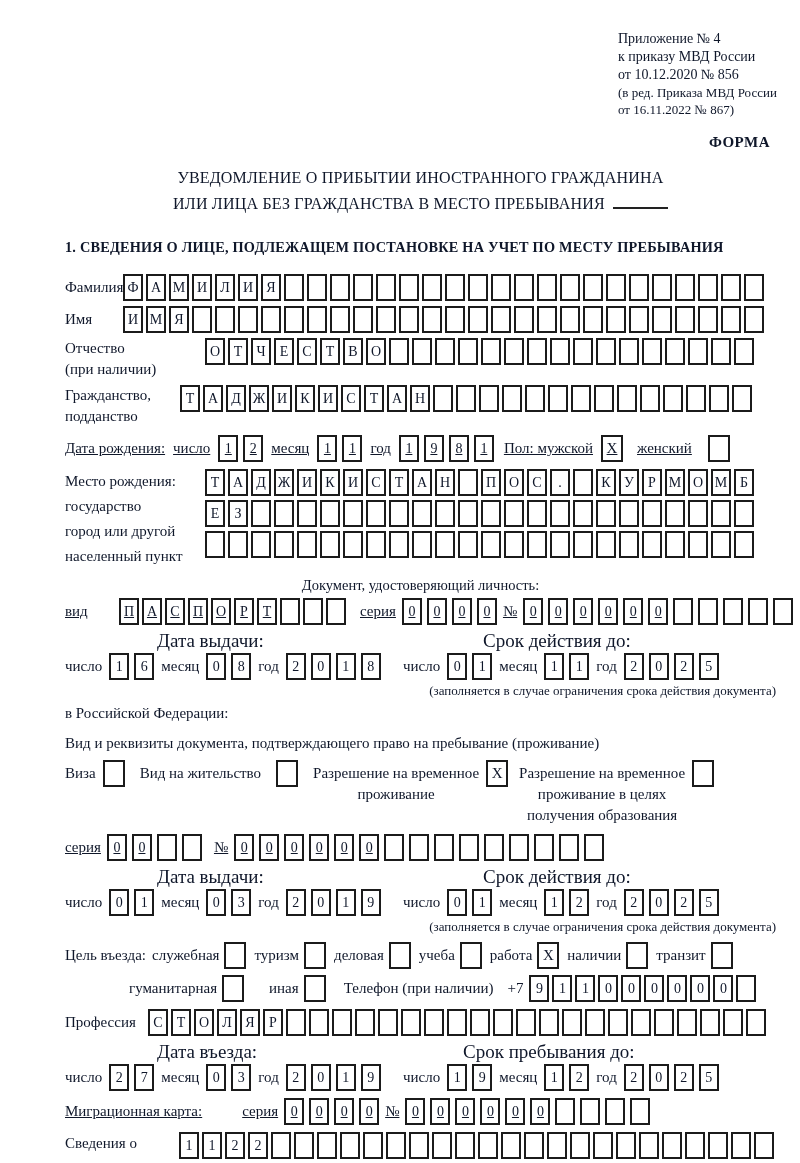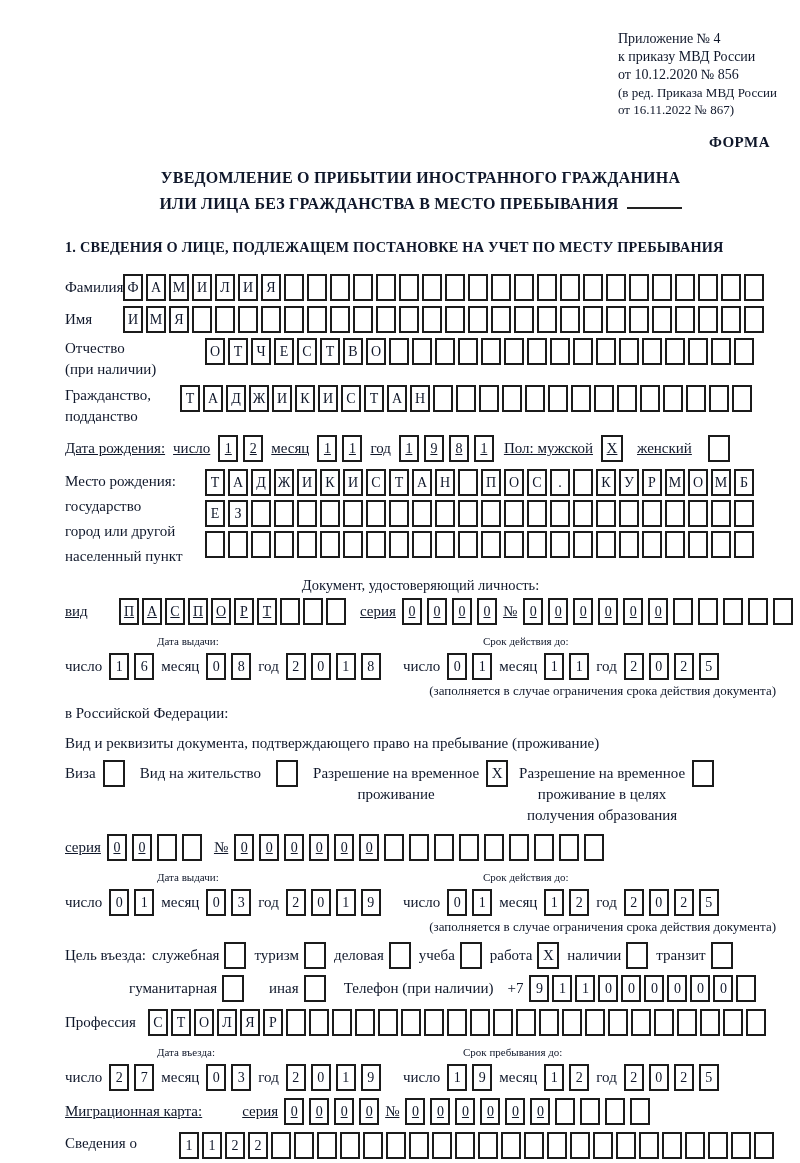--- a/index.html
+++ b/index.html
@@ -6,39 +6,39 @@
   .page{
     width:800px;height:1163px;background:#fff;color:#0f172a;
     font-family:"Liberation Serif","DejaVu Serif",serif;
     position:relative;overflow:hidden;box-sizing:border-box;
     padding:30px 24px 0 65px;
   }
   .appendix{margin-left:553px;font-size:14px;line-height:18px;white-space:nowrap;}
   .appendix .ed{font-size:13px;line-height:17px;}
   .appendix .ed:first-of-type{margin-top:3px;}
   .forma{margin-top:16px;text-align:right;font-weight:bold;font-size:15px;letter-spacing:.5px;padding-right:6px;}
-  .title{margin-top:14px;text-align:center;font-weight:bold;font-size:16px;line-height:26px;letter-spacing:.2px;}
+  .title{margin-top:14px;text-align:center;font-weight:normal;font-size:16px;line-height:26px;letter-spacing:.2px;}
   .uline{display:inline-block;width:55px;border-bottom:2px solid #222;margin-left:8px;height:1px;vertical-align:baseline;}
   .sec-head{margin-top:22px;font-weight:bold;font-size:14.3px;letter-spacing:.2px;white-space:nowrap;}
 
   .frow{display:flex;align-items:flex-start;margin-top:5px;flex-wrap:nowrap;}
   .flabel{font-size:15px;line-height:27px;flex:none;white-space:nowrap;}
   .lblock{font-size:15px;line-height:21px;flex:none;white-space:nowrap;}
   .cells{display:inline-flex;gap:3px;flex:none;}
   .cells.sp{gap:5px;}
   .cell{width:20px;height:27px;border:2px solid #1b1b1b;box-sizing:border-box;flex:none;
         display:flex;align-items:center;justify-content:center;font-size:14px;background:#fff;}
   .cb{width:22px;height:27px;border:2px solid #1b1b1b;box-sizing:border-box;flex:none;
       display:inline-flex;align-items:center;justify-content:center;font-size:15px;background:#fff;}
   .w58{width:58px;} .w115{width:115px;} .w140{width:140px;} .w48{width:48px;} .w75{width:75px;} .w68{width:68px;}
 
   .inline{display:flex;align-items:center;flex-wrap:nowrap;text-decoration:underline;}
   .gap6{gap:6px;} .gap8{gap:8px;}
   .doc-head{margin-top:8px;text-align:center;font-weight:normal;font-size:14.5px;}
-  .dheads{display:flex;font-size:11px;margin-top:7px;line-height:18px;}
+  .dheads{display:flex;font-size:19px;margin-top:7px;line-height:18px;}
   .dheads .dl{width:338px;padding-left:92px;box-sizing:border-box;flex:none;}
   .dheads .dr{padding-left:80px;}
   .drow{display:flex;align-items:center;margin-top:3px;}
   .drow .dleft{width:338px;flex:none;display:flex;align-items:center;gap:7px;}
   .drow .dright{display:flex;align-items:center;gap:7px;}
   .note{font-size:13px;text-align:right;margin-top:3px;}
   .para{font-size:15px;margin-top:9px;line-height:21px;}
   .optrow{display:flex;align-items:flex-start;margin-top:6px;font-size:15px;}
   .opt{display:inline-flex;align-items:flex-start;gap:7px;margin-right:11px;}
   .opt .olabel{line-height:27px;white-space:nowrap;}

